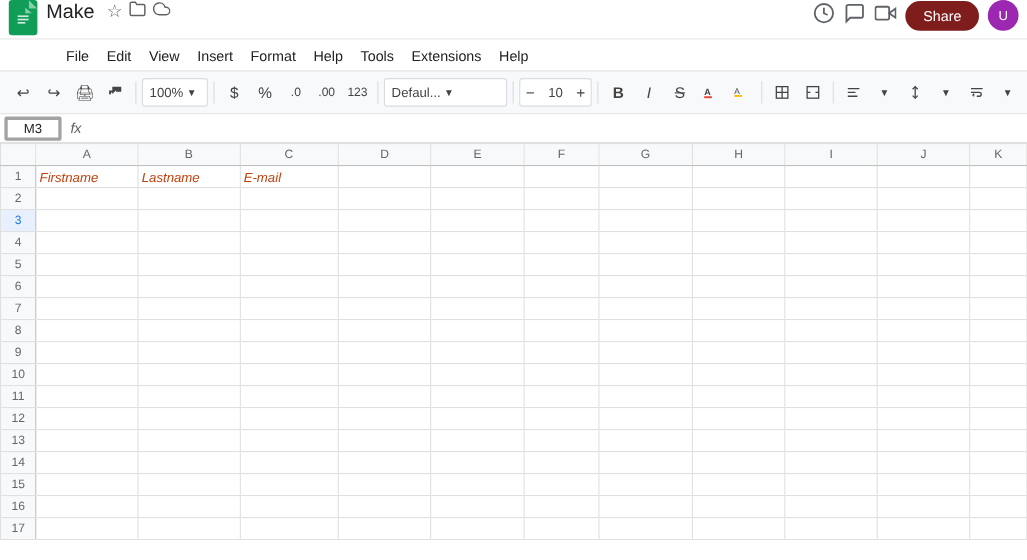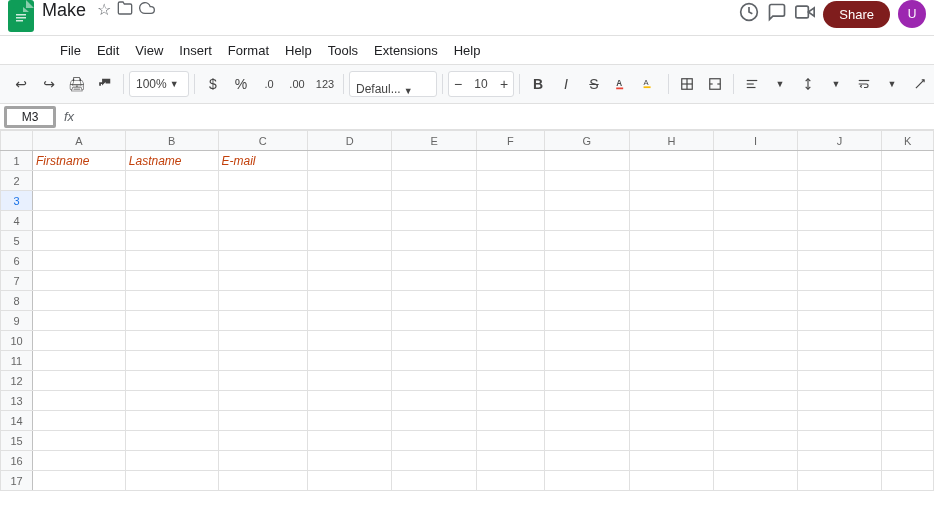--- a/index.html
+++ b/index.html
@@ -278,21 +278,21 @@
   </div>
   <div class="tb-separator"></div>
 
   <div class="tb-btn">$</div>
   <div class="tb-btn">%</div>
   <div class="tb-btn" style="font-size:11px;">.0</div>
   <div class="tb-btn" style="font-size:11px;">.00</div>
   <div class="tb-btn" style="font-size:11px;">123</div>
   <div class="tb-separator"></div>
 
-  <div class="tb-select" style="width:88px;align-items:flex-end;">
+  <div class="tb-select" style="width:112px;">
     <span>Defaul...</span>
     <span style="font-size:9px;">▼</span>
   </div>
   <div class="tb-separator"></div>
 
   <div class="tb-font-size">
     <div class="tb-font-size-btn">−</div>
     <span class="tb-font-size-val">10</span>
     <div class="tb-font-size-btn">+</div>
   </div>

